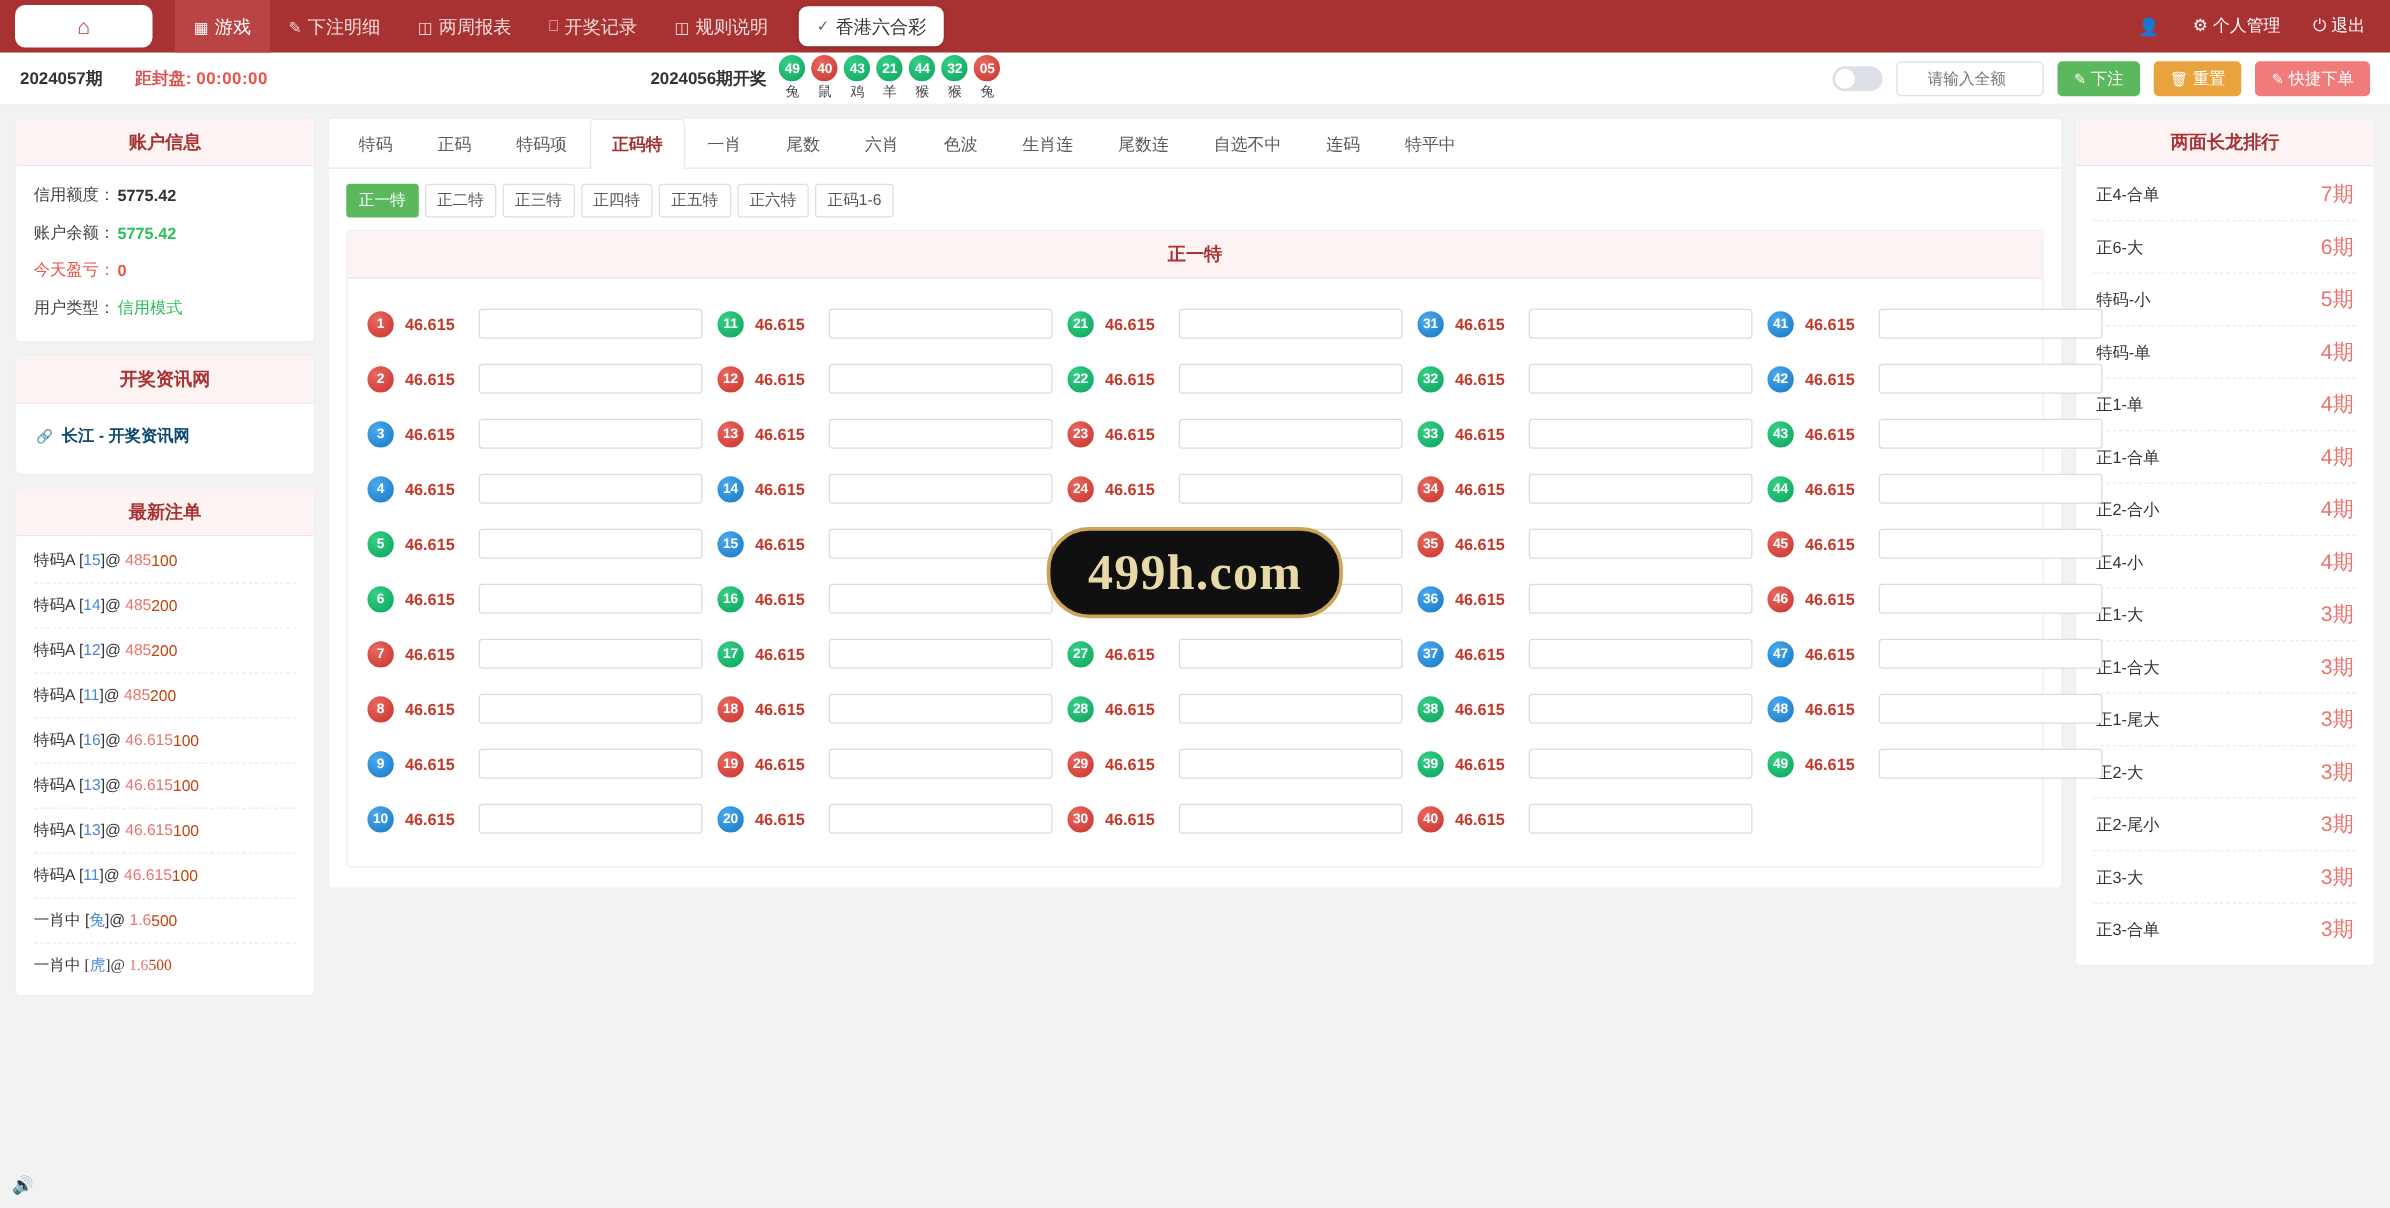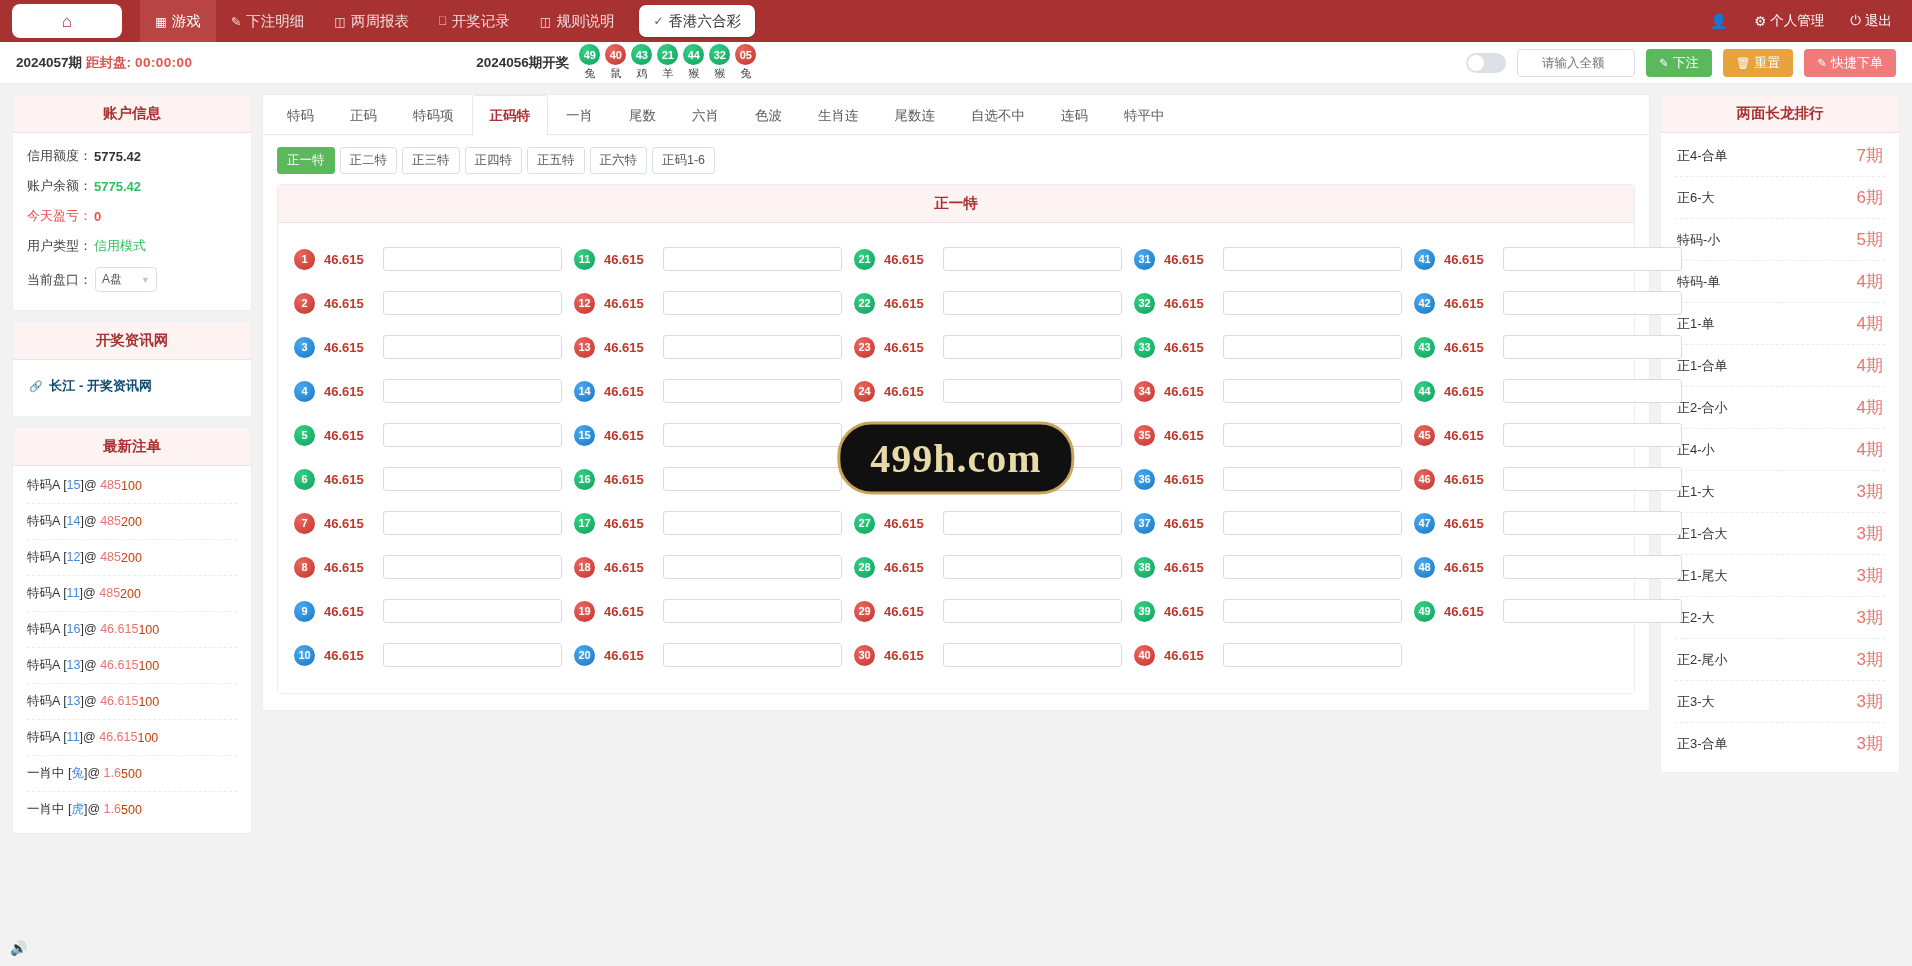--- a/index.html
+++ b/index.html
@@ -46,21 +46,21 @@
     margin-left: auto; display: flex; align-items: center;
     gap: 26px; padding-right: 20px; color: #fff; font-size: 13.5px;
   }
   .nav-right .item { display: flex; align-items: center; gap: 4px; cursor: pointer; white-space: nowrap; }
   .avatar-ico { font-size: 14px; }
 
   
   .subheader {
     height: 42px; background: #fff;
     display: flex; align-items: center;
-    padding: 12px 16px; gap: 4px;
+    padding: 12px 16px; gap: 26px;
     font-size: 13.5px; color: #333;
     border-bottom: 1px solid #eee;
   }
   .issue-label { font-weight: bold; color: #333; }
   .deadline { display: flex; align-items: center; gap: 4px; }
   .deadline .lbl { color: #d9534f; font-weight: bold; }
   .deadline .val { color: #e8534a; font-weight: bold; letter-spacing: .4px; }
   .draw-block { display: flex; align-items: center; gap: 10px; margin-left: 280px; }
   .draw-title { font-size: 13.5px; font-weight: bold; color: #333; white-space: nowrap; }
   .balls-row { display: flex; gap: 5px; }
@@ -135,21 +135,21 @@
   .link-row { padding: 9px 2px; font-size: 13px; }
   .link-row a { color: #0c4a6e; text-decoration: none; cursor: pointer; font-weight: bold; }
   .link-ico { color: #3aa95a; font-size: 11px; margin-right: 3px; }
 
   .bet-list { padding: 2px 14px 6px; }
   .bet-item {
     display: flex; align-items: center; justify-content: flex-start;
     padding: 9px 0; font-size: 12.5px; color: #333;
     border-bottom: 1px dashed #ececec;
   }
-  .bet-item:last-child { border-bottom: none; }
+  .bet-item:last-child { border-bottom: none; font-family: Liberation Serif, serif; }
   .bet-item .sel { color: #4a87d6; }
   .bet-item .odd { color: #e8746e; }
   .bet-item .amt { color: #c2410c; }
 
   
   .main-card { background: #fff; border-radius: 4px; border: 1px solid #ebeef5; }
   .tabs {
     display: flex; align-items: flex-end;
     border-bottom: 1px solid #e4e7ed; padding: 0 6px; font-family: Liberation Serif, serif;
   }
@@ -341,27 +341,20 @@
           <span class="k">账户余额：</span>
           <span class="v v-green">5775.42</span>
         </div>
         <div class="info-row">
           <span class="k k-red">今天盈亏：</span>
           <span class="v v-red">0</span>
         </div>
         <div class="info-row">
           <span class="k">用户类型：</span>
           <span class="v v-green-n">信用模式</span>
-        </div>
-        <div class="info-row">
-          <span class="k">当前盘口：</span>
-          <div class="select-box">
-            <span>A盘</span>
-            <span class="cv">▼</span>
-          </div>
         </div>
       </div>
     </div>
 
     <div class="card">
       <div class="card-head">开奖资讯网</div>
       <div class="card-body">
         <div class="link-row">
           <span class="link-ico">🔗</span>
           <a>长江 - 开奖资讯网</a>

